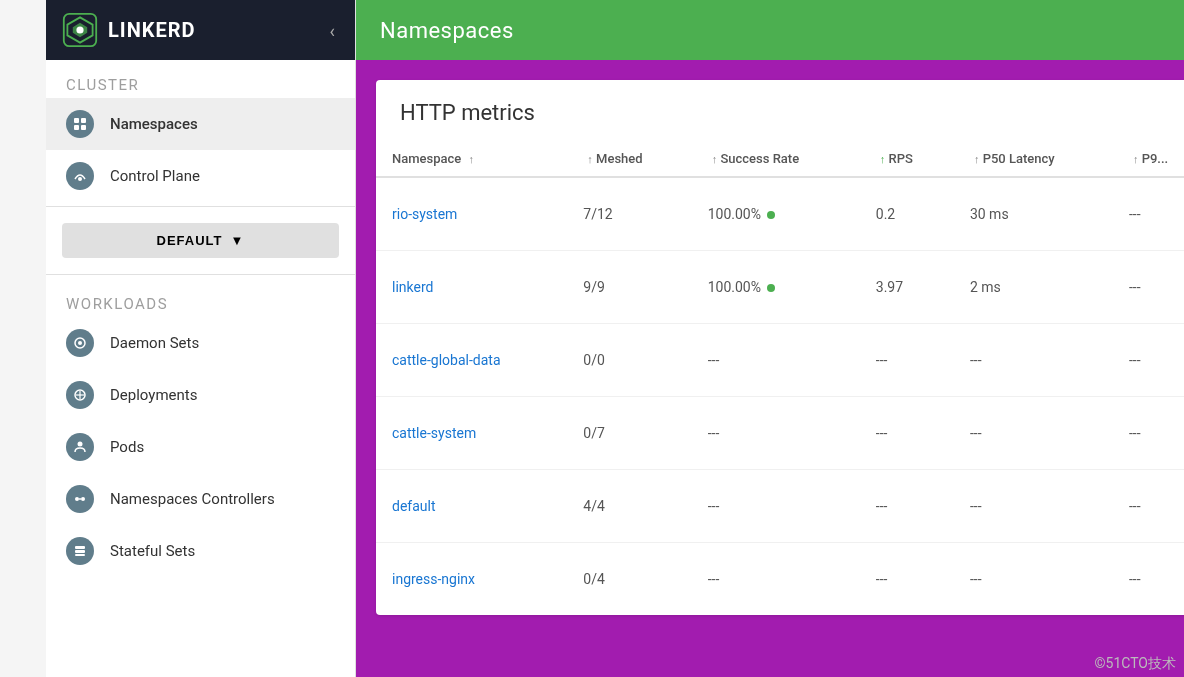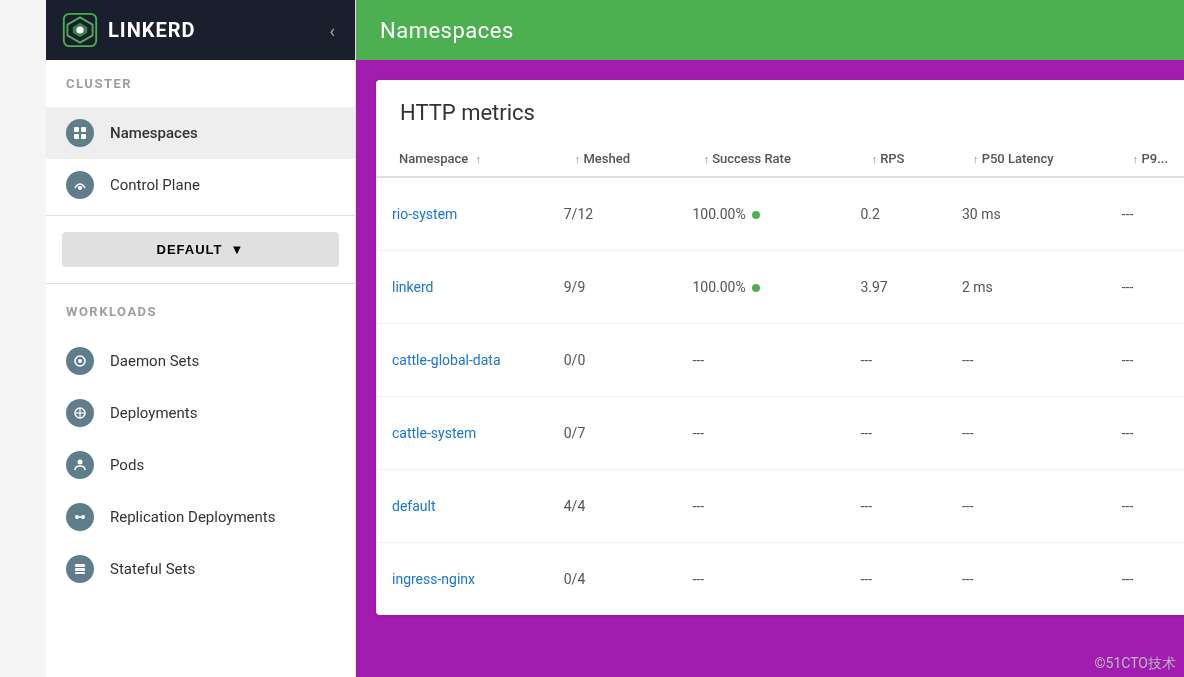--- a/index.html
+++ b/index.html
@@ -63,25 +63,25 @@
     }
 
     .sidebar-collapse {
       color: #aaa;
       font-size: 18px;
       cursor: pointer;
       padding: 4px;
     }
 
     .sidebar-section-label {
-      font-size: 13px;
-      font-weight: 700;
+      font-size: 15px;
+      font-weight: 400;
       color: #9e9e9e;
       letter-spacing: 1.5px;
-      padding: 16px 20px 16px 20px;
+      padding: 16px 20px 4px 20px;
       text-transform: uppercase;
     }
 
     .sidebar-item {
       display: flex;
       align-items: center;
       padding: 12px 20px;
       cursor: pointer;
       color: #333;
       font-size: 15px;
@@ -156,21 +156,21 @@
       color: #333;
     }
 
     table {
       width: 100%;
       border-collapse: collapse;
     }
 
     thead th {
       text-align: left;
-      padding: 10px 23px;
+      padding: 10px 16px;
       font-size: 13px;
       font-weight: 500;
       color: #555;
       border-bottom: 2px solid #e0e0e0;
       white-space: nowrap;
     }
 
     thead th .sort-icon {
       display: inline-block;
       margin-left: 4px;
@@ -314,21 +314,21 @@
     <div class="sidebar-item">
       <div class="sidebar-item-icon">
         <div class="icon-circle">
           <svg width="14" height="14" viewBox="0 0 14 14" fill="white">
             <circle cx="4" cy="7" r="2" fill="white"></circle>
             <circle cx="10" cy="7" r="2" fill="white"></circle>
             <line x1="6" y1="7" x2="8" y2="7" stroke="white" stroke-width="1.5"></line>
           </svg>
         </div>
       </div>
-      <span>Replication Deployments</span>
+      <span>Namespaces Controllers</span>
     </div>
 
     <div class="sidebar-item">
       <div class="sidebar-item-icon">
         <div class="icon-circle">
           <svg width="14" height="14" viewBox="0 0 14 14" fill="white">
             <rect x="2" y="2" width="10" height="3" rx="1" fill="white"></rect>
             <rect x="2" y="6" width="10" height="3" rx="1" fill="white"></rect>
             <rect x="2" y="10" width="10" height="2" rx="1" fill="white"></rect>
           </svg>

